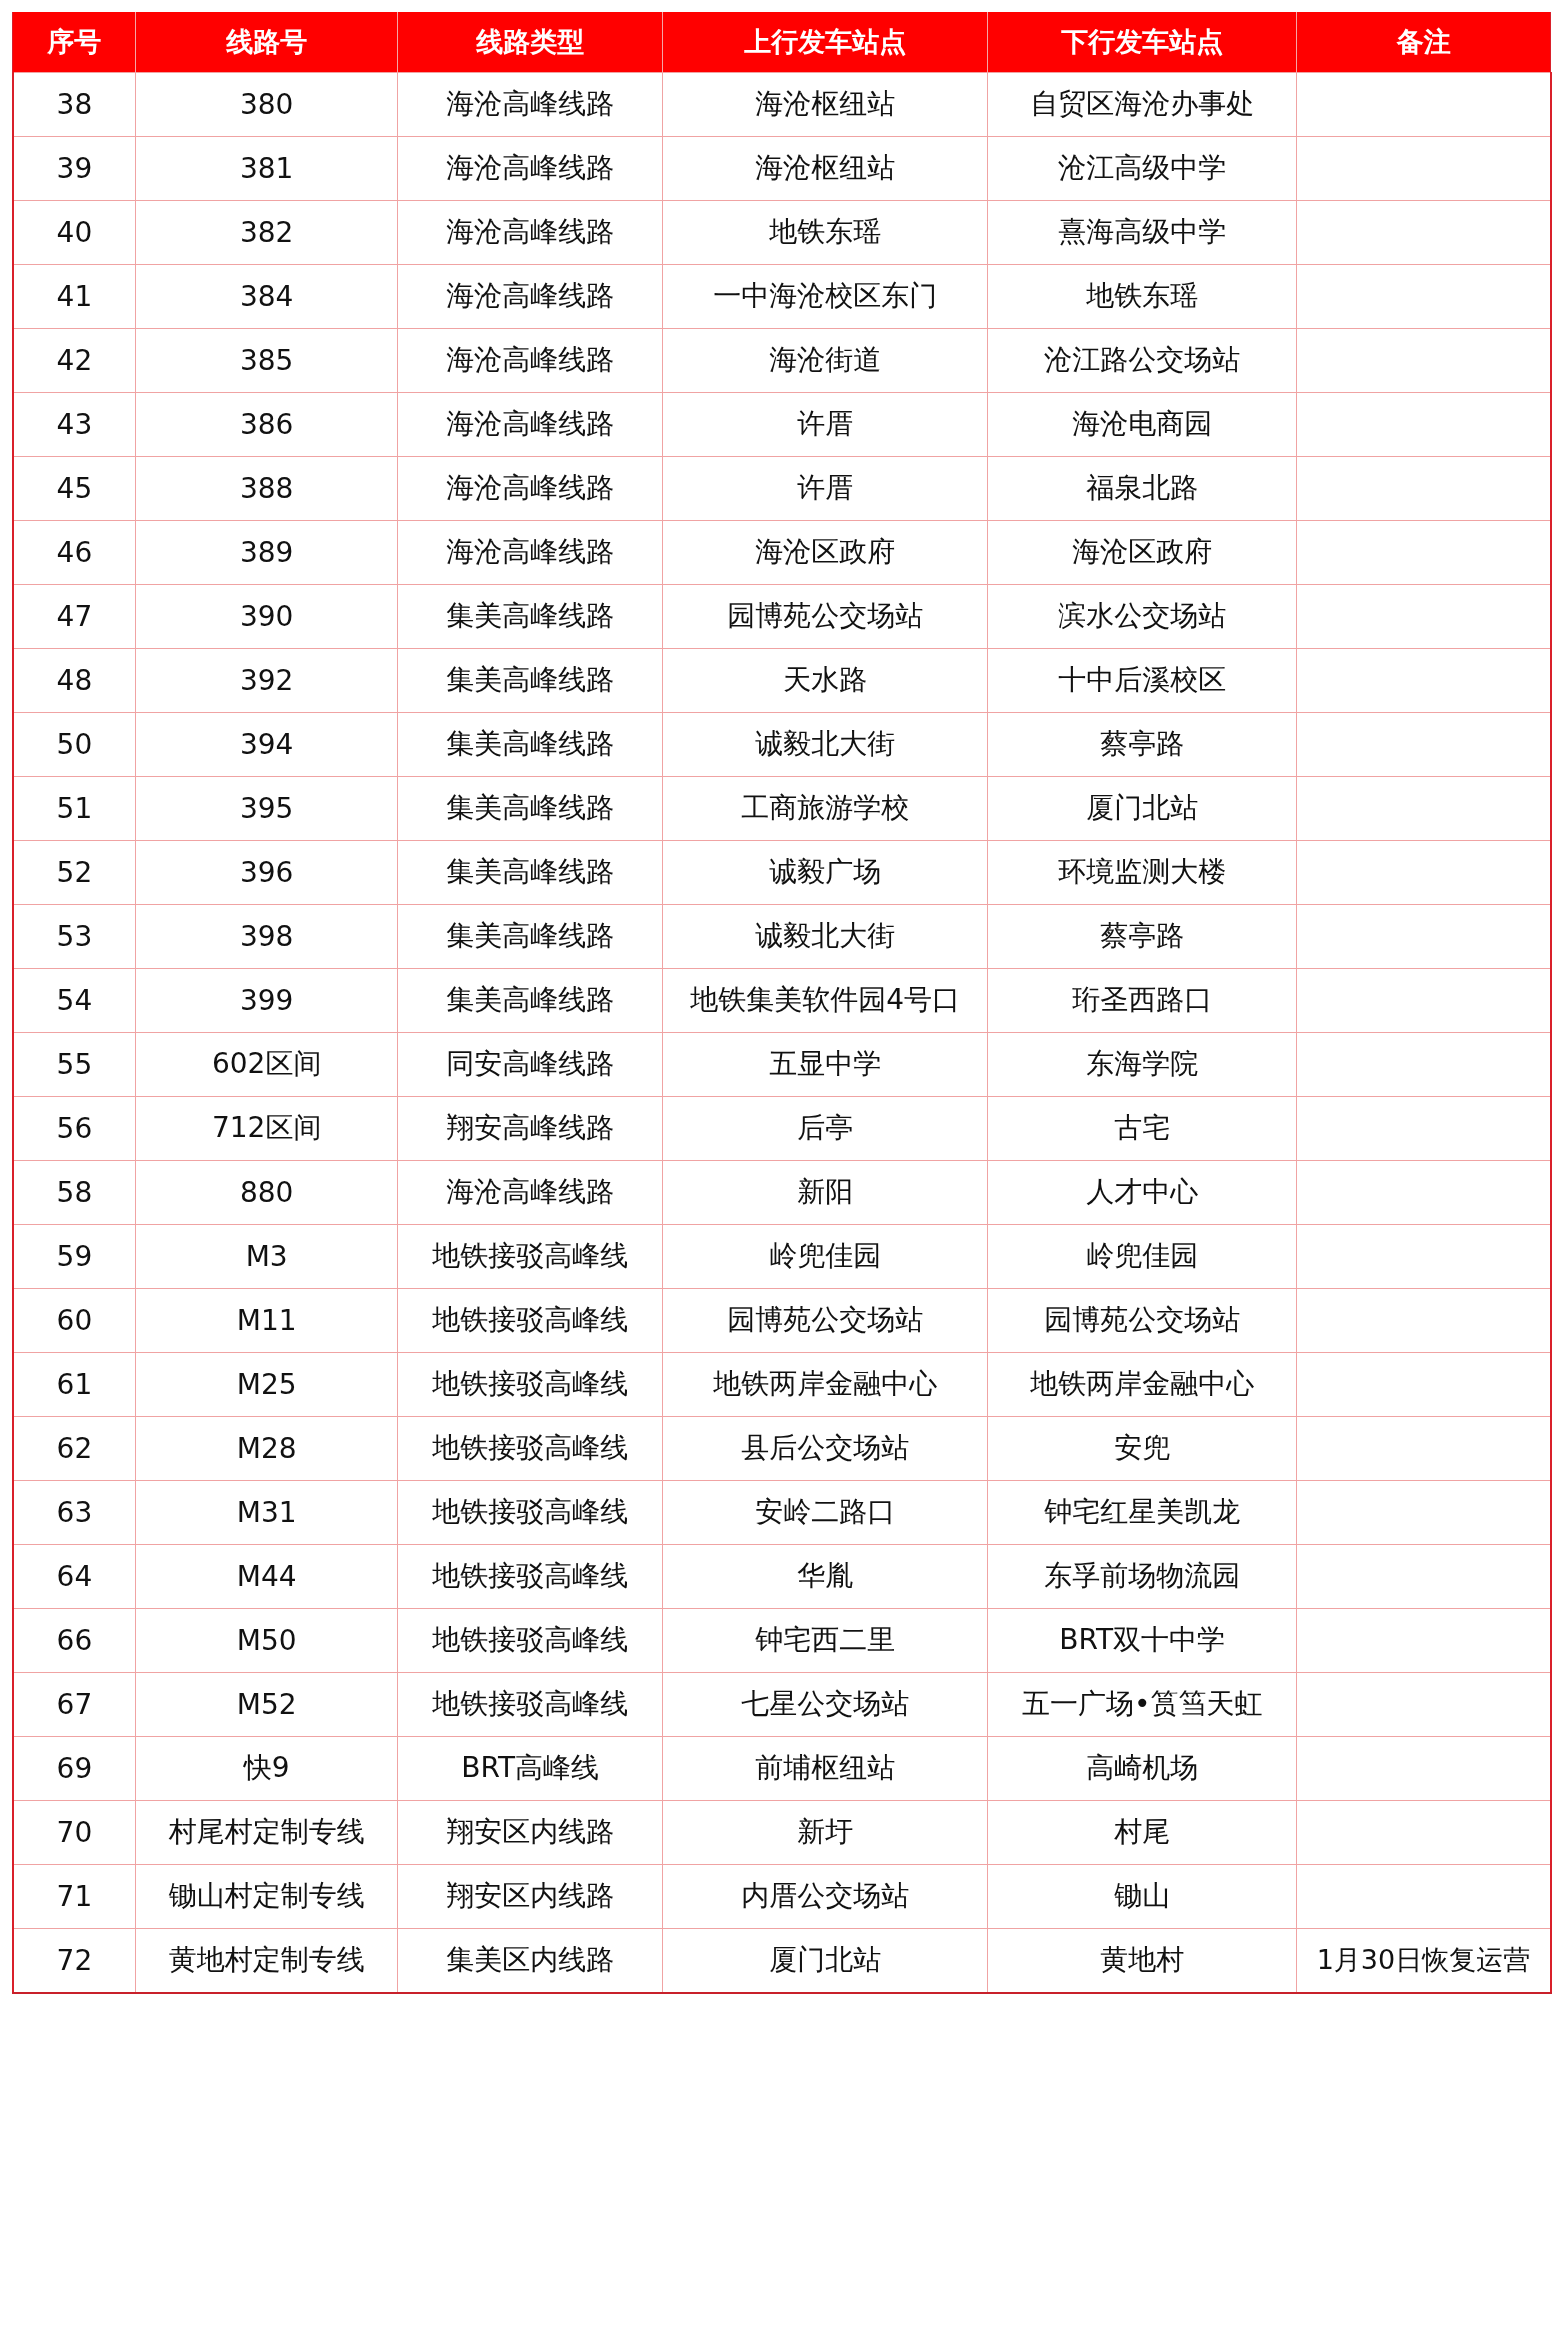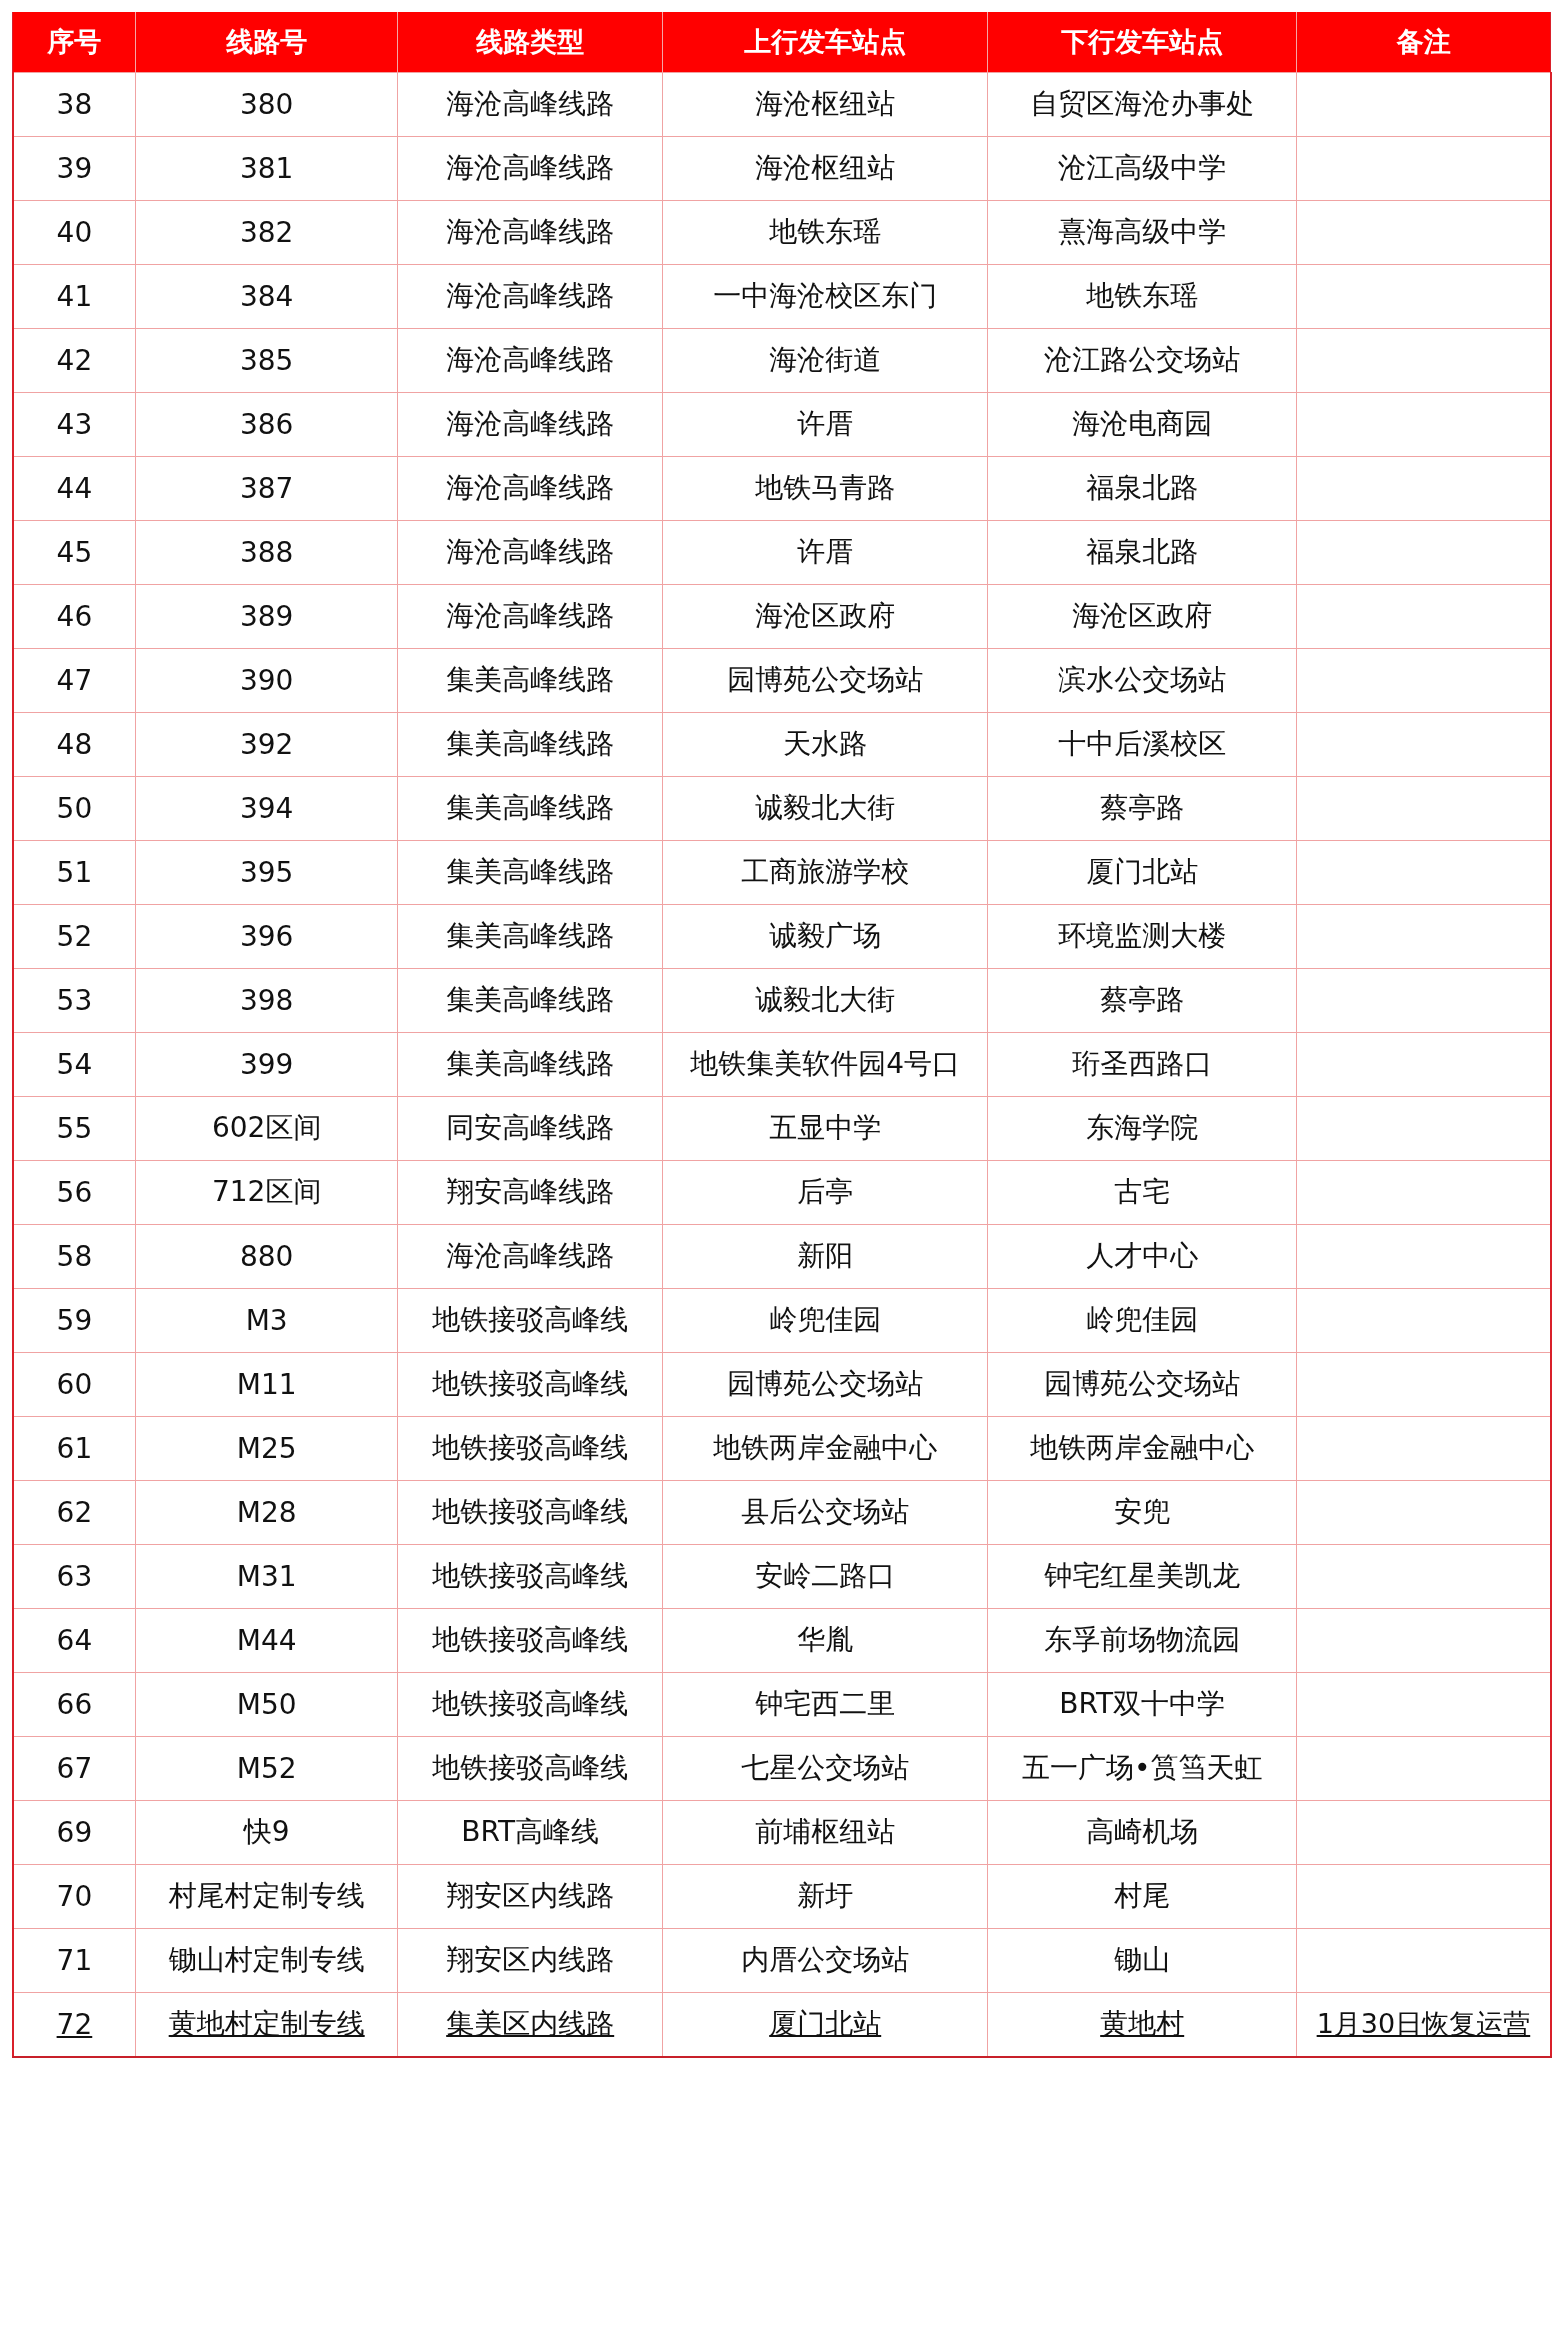--- a/index.html
+++ b/index.html
@@ -11,21 +11,21 @@
   col.c4 { width: 325px; } col.c5 { width: 309px; } col.c6 { width: 254px; }
   thead th { height: 60px; background: #ff0000; color: #ffffff; font-weight: bold;
              font-size: 27px; text-align: center; vertical-align: middle;
              border-left: 1.6px solid #f4a6a6; border-right: 1.6px solid #f4a6a6; padding: 0; }
   thead th:first-child { border-left: 1.6px solid #d9202a; }
   thead th:last-child { border-right: 1.6px solid #d9202a; }
   tbody td { height: 63px; font-size: 28px; color: #111111; text-align: center;
              vertical-align: middle; border: 1.6px solid #f0a3a3; padding: 0; white-space: nowrap; }
   tbody td:first-child { border-left: 2.3px solid #d9202a; }
   tbody td:last-child { border-right: 2.3px solid #d9202a; }
-  tbody tr:last-child td { border-bottom: 2.3px solid #c8202a; text-decoration: underline; }
+  tbody tr:last-child td { border-bottom: 2.3px solid #c8202a; }
   tbody td.note { font-size: 27px; }
 </style>
 </head>
 <body>
 
 <div class="table-wrap">
   <table>
     <colgroup>
       <col class="c1">
         <col class="c2">
@@ -87,28 +87,20 @@
         </tr>
         <tr>
           <td>43</td>
           <td>386</td>
           <td>海沧高峰线路</td>
           <td>许厝</td>
           <td>海沧电商园</td>
           <td class="note"></td>
         </tr>
         <tr>
-          <td>44</td>
-          <td>387</td>
-          <td>海沧高峰线路</td>
-          <td>地铁马青路</td>
-          <td>福泉北路</td>
-          <td class="note"></td>
-        </tr>
-        <tr>
           <td>45</td>
           <td>388</td>
           <td>海沧高峰线路</td>
           <td>许厝</td>
           <td>福泉北路</td>
           <td class="note"></td>
         </tr>
         <tr>
           <td>46</td>
           <td>389</td>

